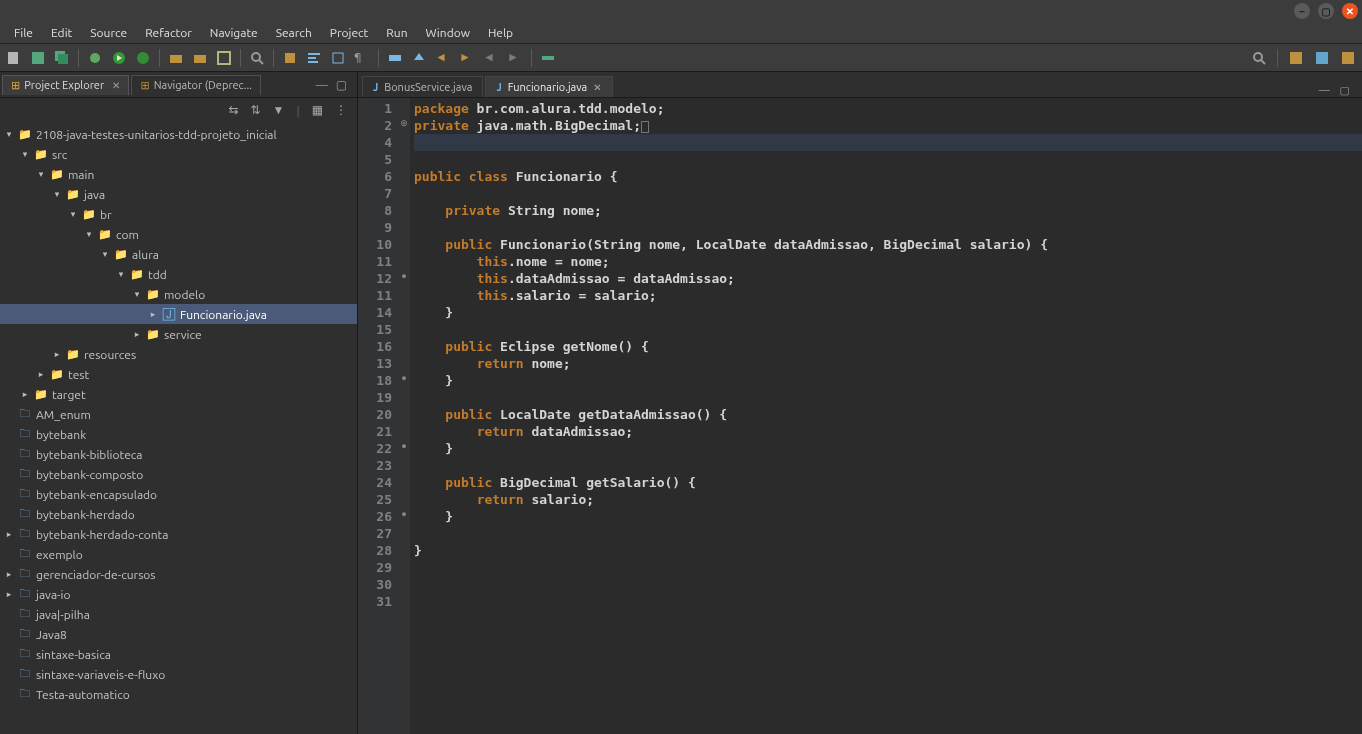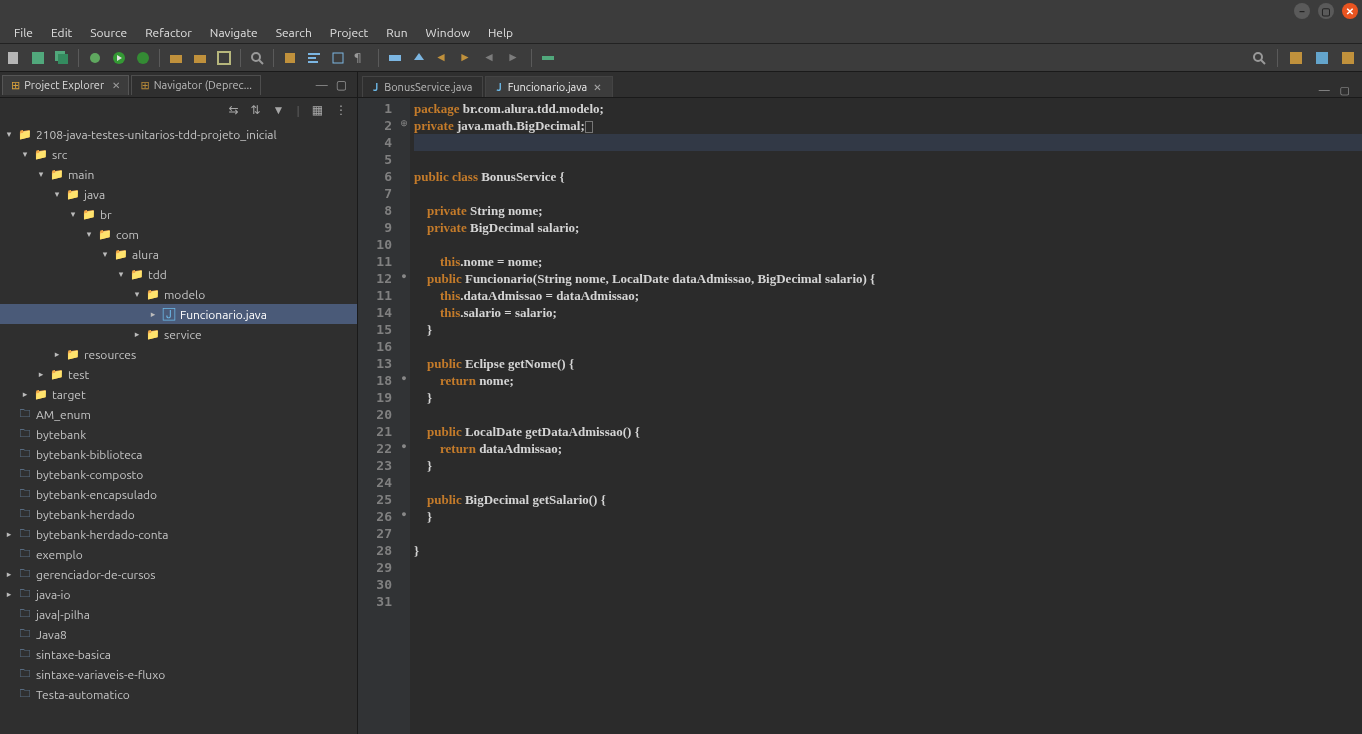--- a/index.html
+++ b/index.html
@@ -182,21 +182,21 @@
 .marker-strip .mk { height:17px; text-align:center; }
 .code {
   flex:1;
   font-family: "Consolas","DejaVu Sans Mono",monospace;
   font-size: 13px;
   line-height: 17px;
   padding: 2px 0 2px 4px;
   color: #d4d4d4;
   font-weight: bold;
 }
-.code .cline { height:17px; white-space: pre; font-family: Liberation Serif, serif; }
+.code .cline { height:17px; white-space: pre; }
 .code .cline.hl { background: #323946; }
 .kw { color: #c47b2a; }
 .this { color: #c47b2a; }
 .caret-box { border:1px solid #777; display:inline-block; width:8px; height:12px; vertical-align:middle;}
 svg { display:block; }
 </style>
 </head>
 <body>
 
 <div class="titlebar">
@@ -597,40 +597,40 @@
           <div class="mk"></div>
           <div class="mk"></div>
           <div class="mk"></div>
           <div class="mk"></div>
       </div>
       <div class="code">
         <div class="cline"><span class="kw">package</span><span> br.com.alura.tdd.modelo;</span></div>
         <div class="cline"><span class="kw">private</span><span> java.math.BigDecimal;</span><span class="caret-box"></span></div>
         <div class="cline hl"> </div>
         <div class="cline"> </div>
-        <div class="cline"><span class="kw">public</span> <span class="kw">class</span><span> BonusService {</span></div>
+        <div class="cline"><span class="kw">public</span> <span class="kw">class</span><span> Funcionario {</span></div>
         <div class="cline"> </div>
         <div class="cline">    <span class="kw">private</span><span> String nome;</span></div>
-        <div class="cline">    <span class="kw">private</span><span> BigDecimal salario;</span></div>
-        <div class="cline"> </div>
+        <div class="cline"> </div>
+        <div class="cline">    <span class="kw">public</span><span> Funcionario(String nome, LocalDate dataAdmissao, BigDecimal salario) {</span></div>
         <div class="cline">        <span class="this">this</span><span>.nome = nome;</span></div>
-        <div class="cline">    <span class="kw">public</span><span> Funcionario(String nome, LocalDate dataAdmissao, BigDecimal salario) {</span></div>
         <div class="cline">        <span class="this">this</span><span>.dataAdmissao = dataAdmissao;</span></div>
         <div class="cline">        <span class="this">this</span><span>.salario = salario;</span></div>
         <div class="cline">    }</div>
         <div class="cline"> </div>
         <div class="cline">    <span class="kw">public</span><span> Eclipse getNome() {</span></div>
         <div class="cline">        <span class="kw">return</span><span> nome;</span></div>
         <div class="cline">    }</div>
         <div class="cline"> </div>
         <div class="cline">    <span class="kw">public</span><span> LocalDate getDataAdmissao() {</span></div>
         <div class="cline">        <span class="kw">return</span><span> dataAdmissao;</span></div>
         <div class="cline">    }</div>
         <div class="cline"> </div>
         <div class="cline">    <span class="kw">public</span><span> BigDecimal getSalario() {</span></div>
+        <div class="cline">        <span class="kw">return</span><span> salario;</span></div>
         <div class="cline">    }</div>
         <div class="cline"> </div>
         <div class="cline">}</div>
         <div class="cline"> </div>
       </div>
     </div>
   </div>
 </div>
 
 </body></html>

